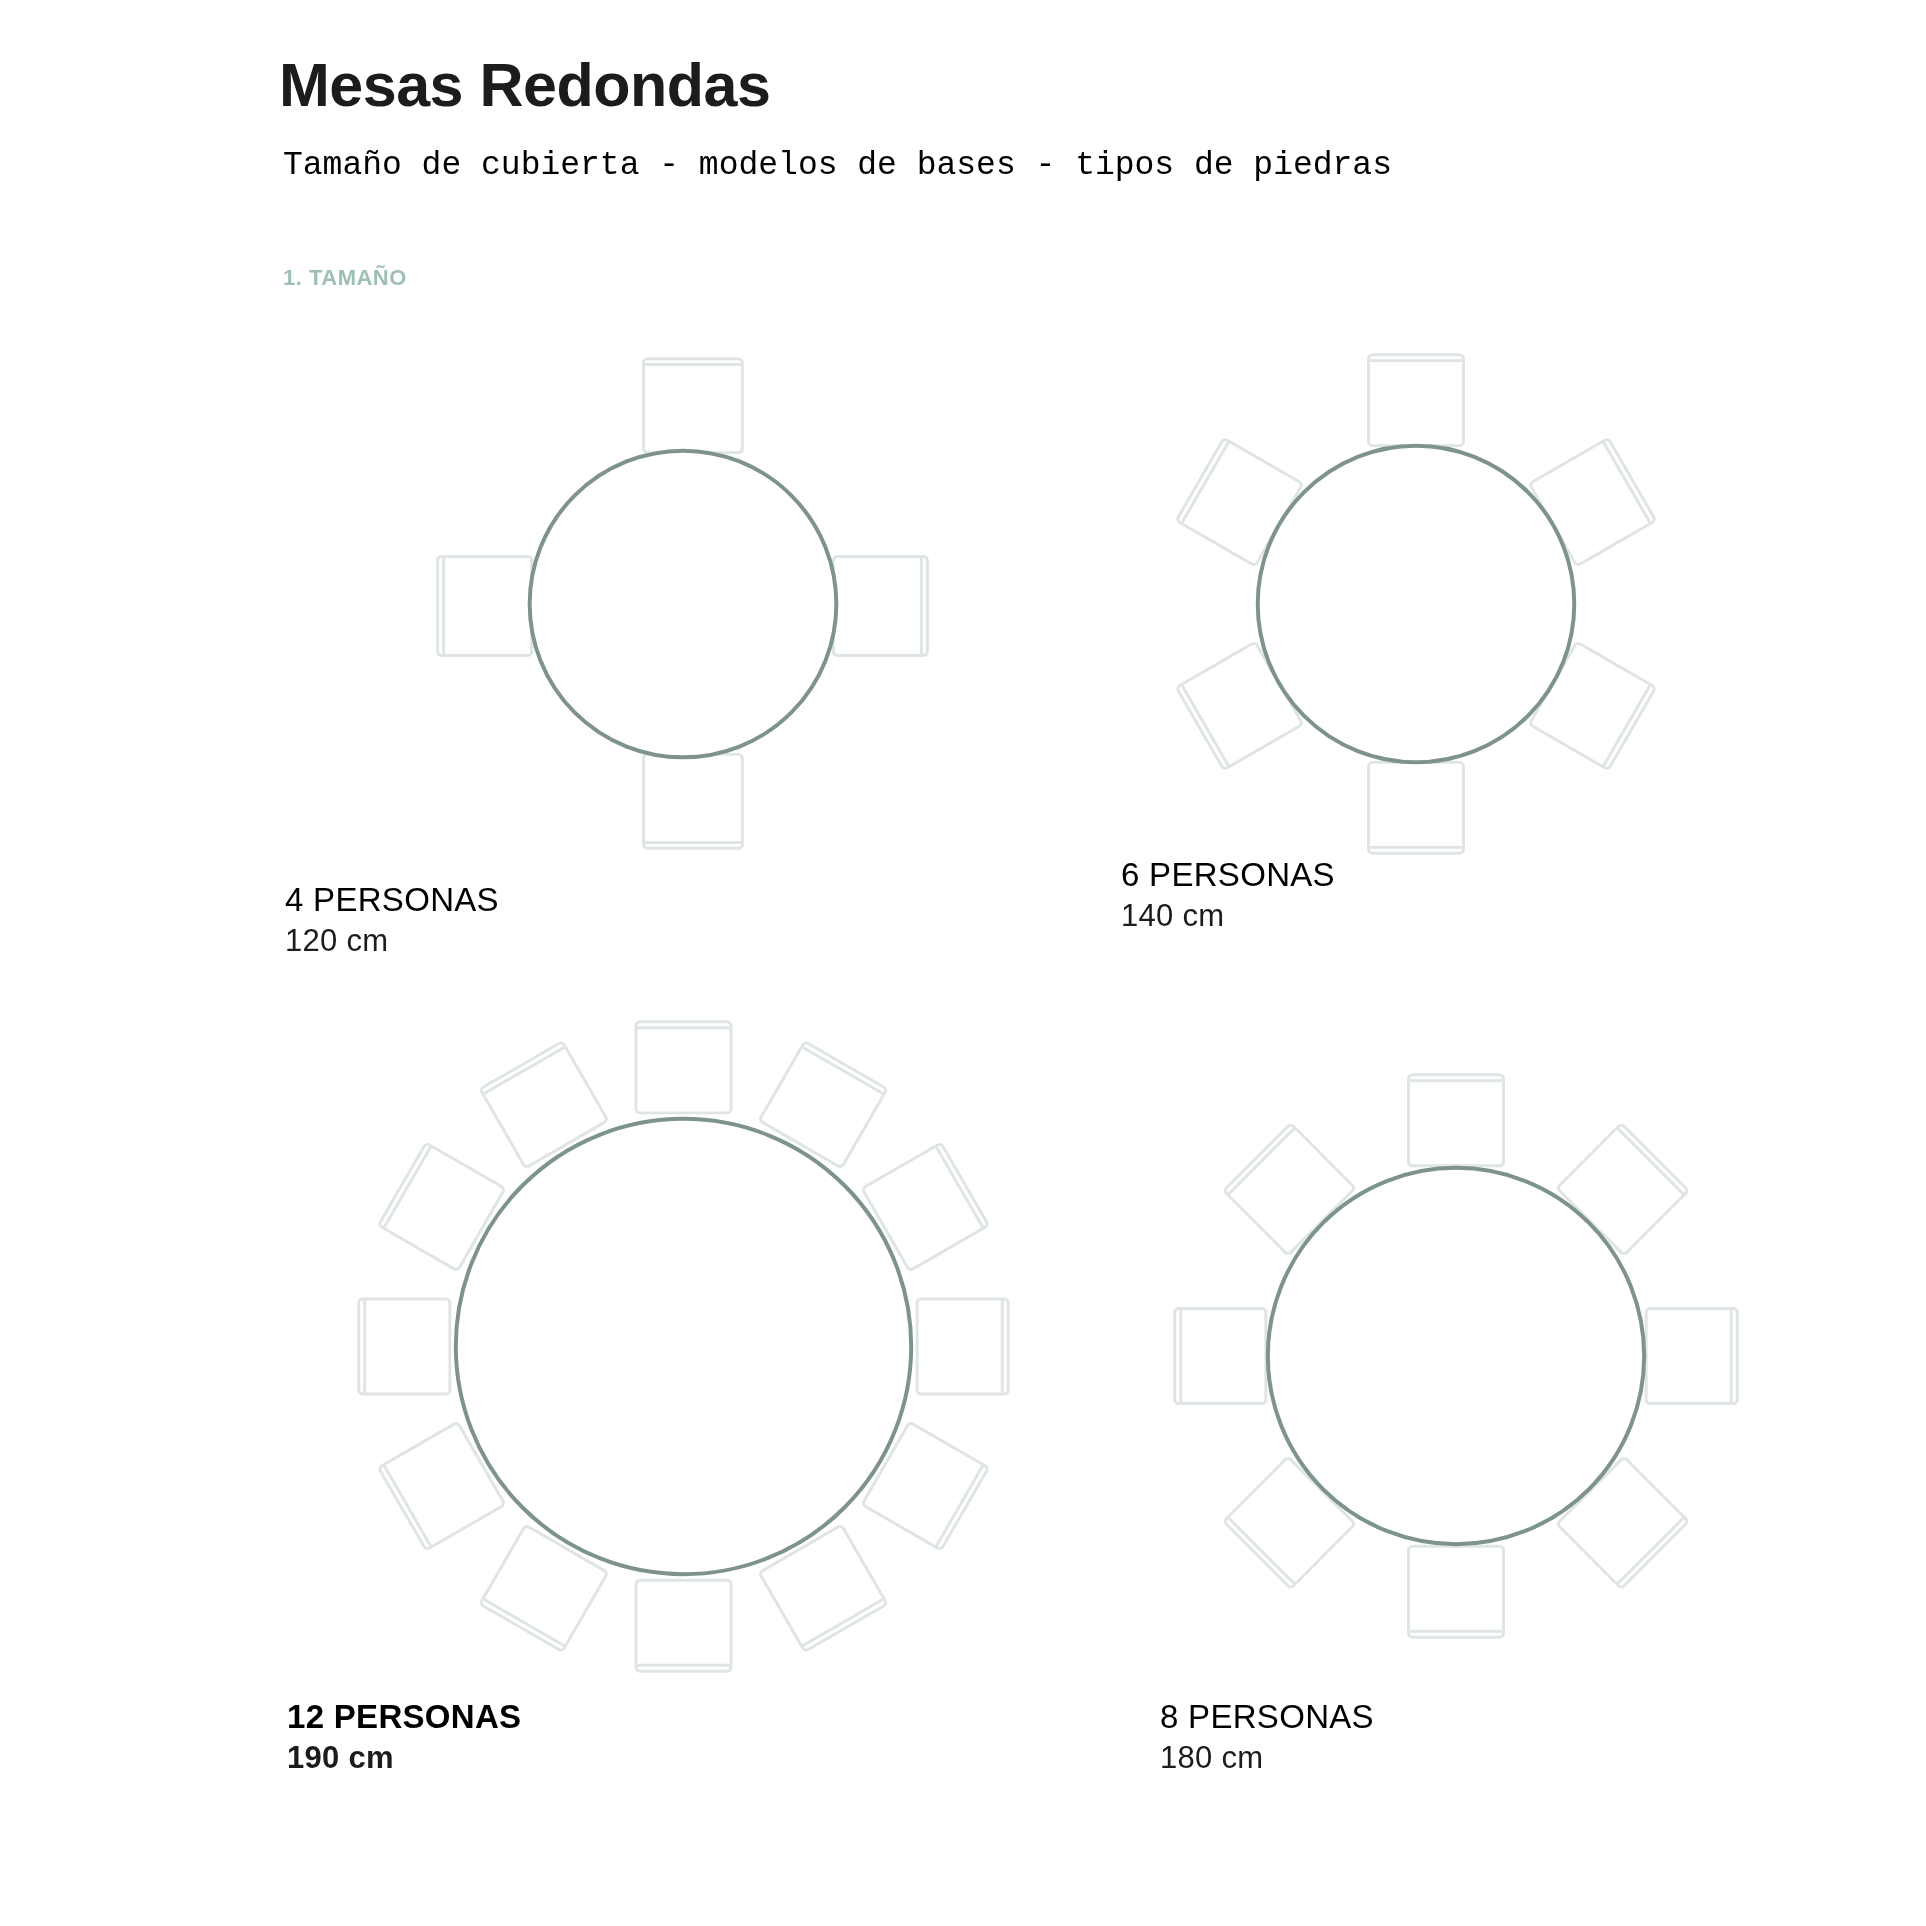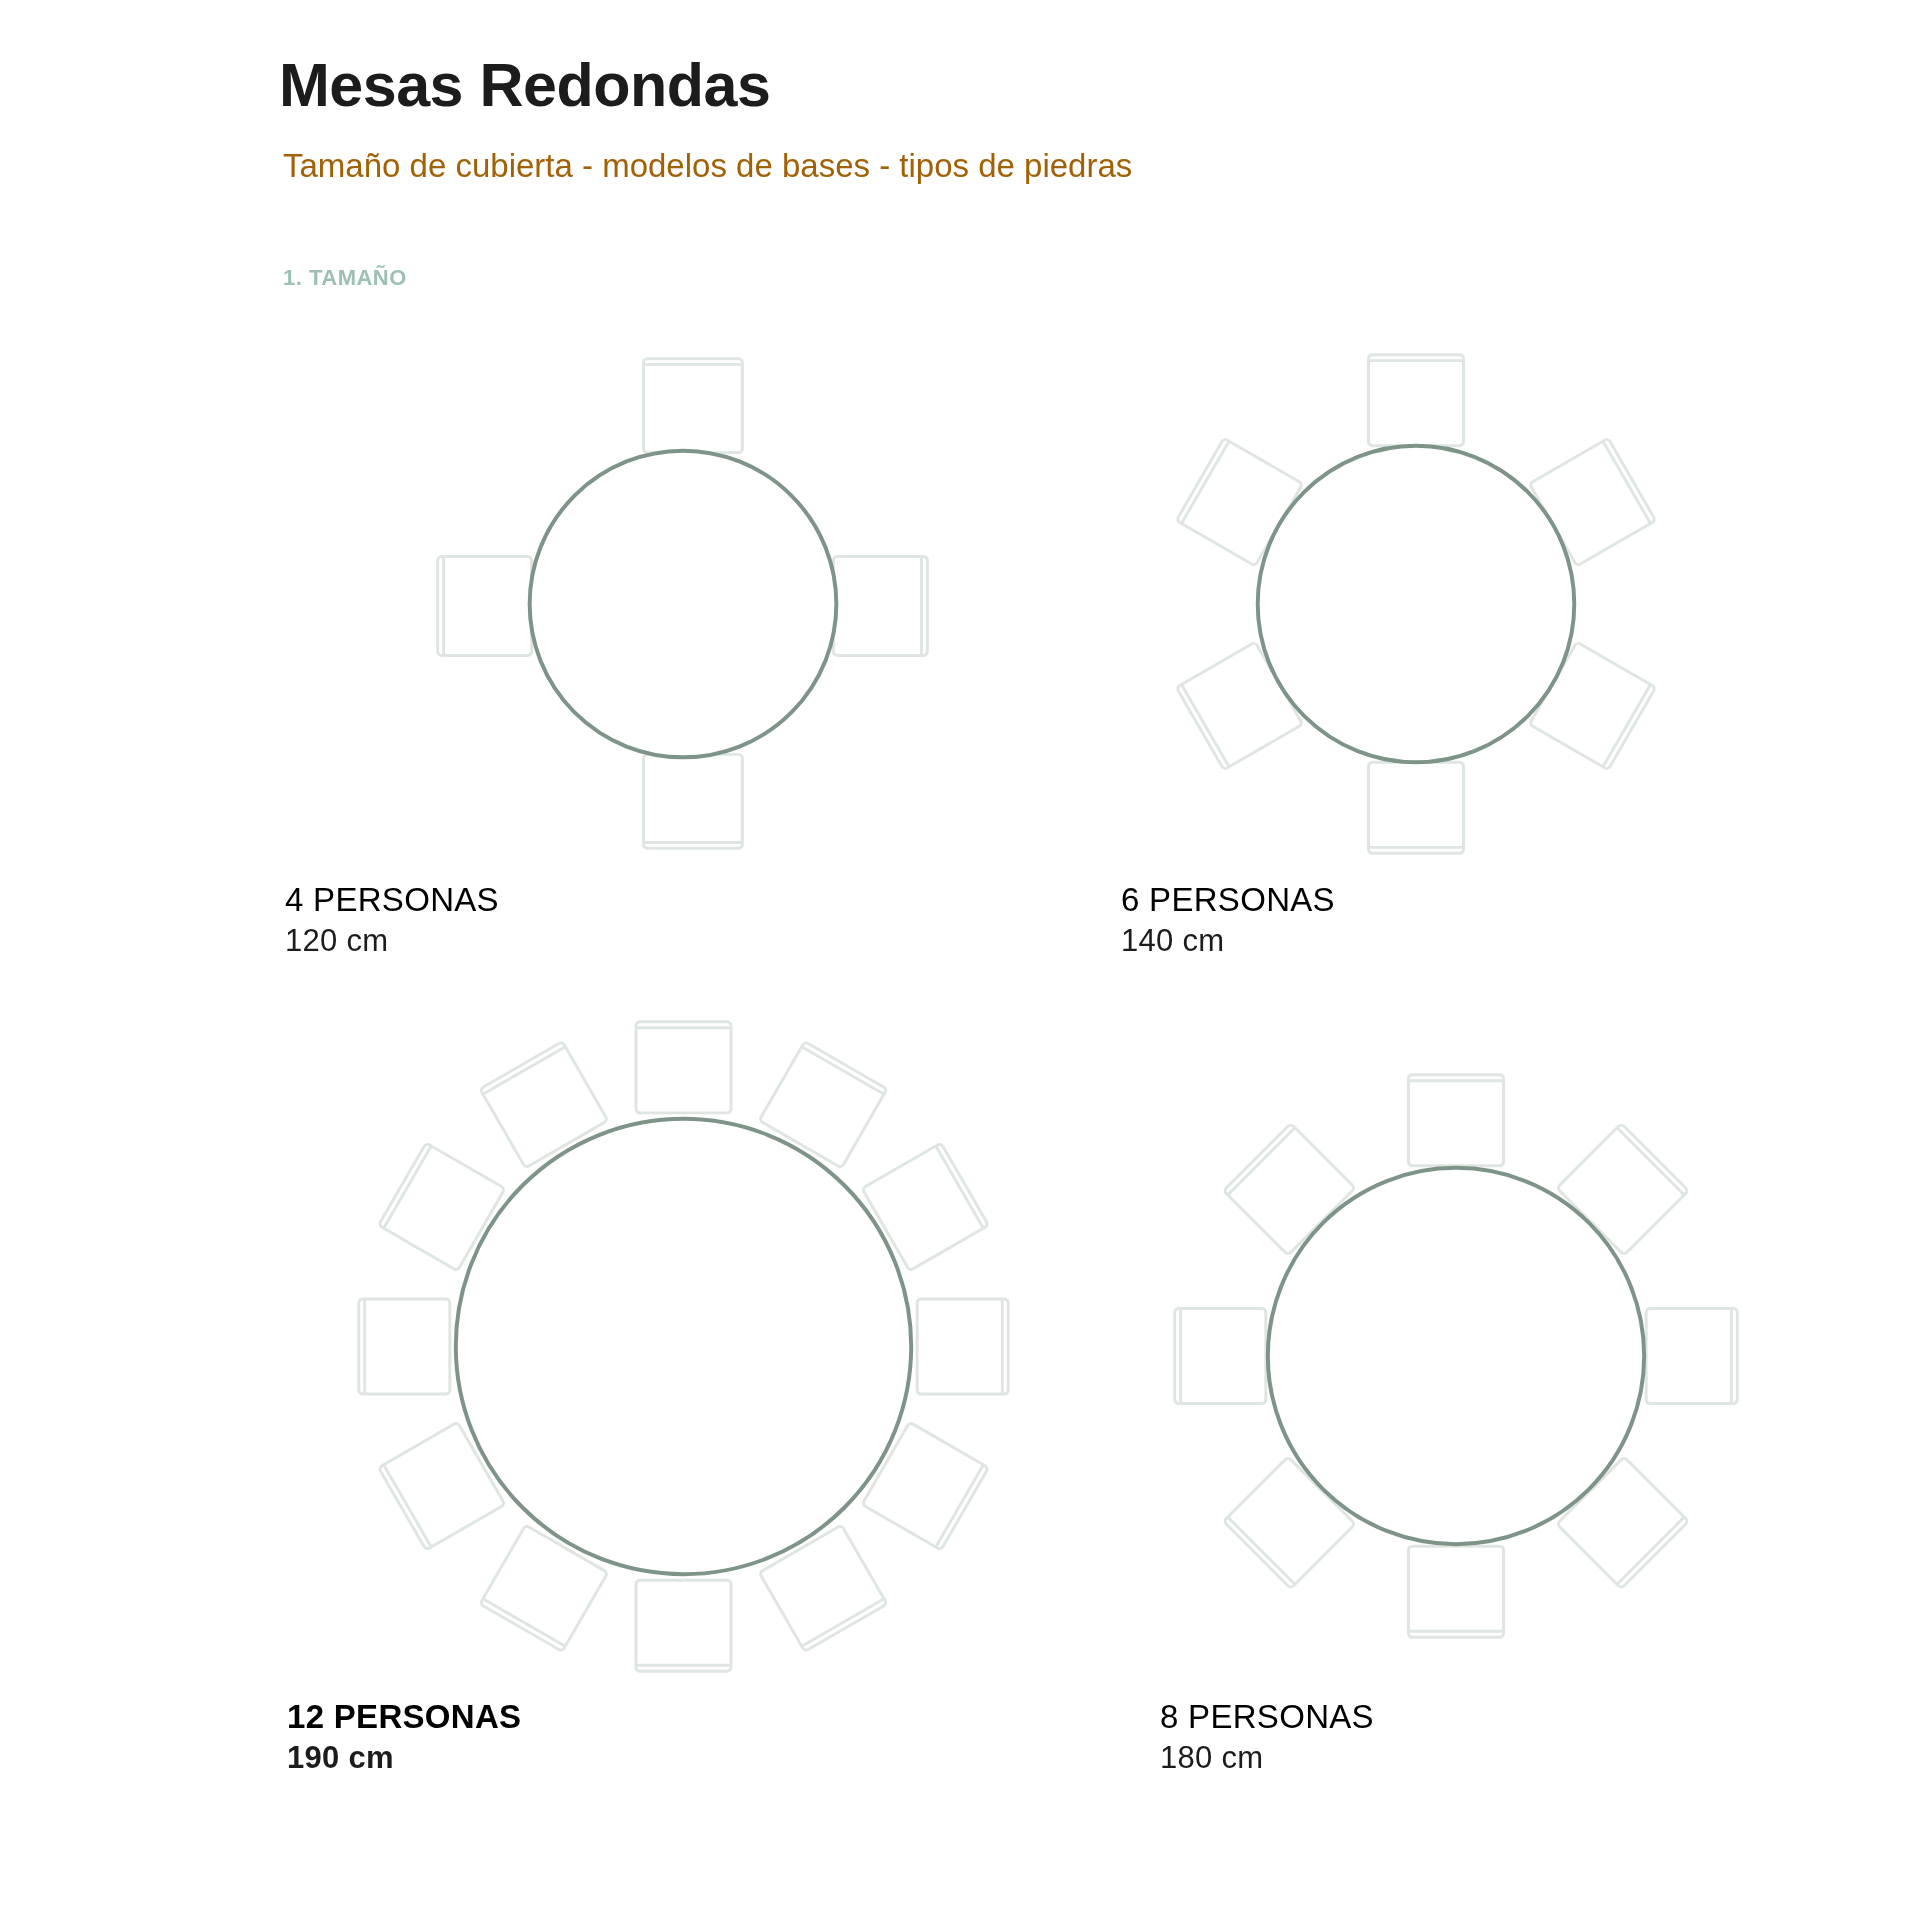--- a/index.html
+++ b/index.html
@@ -32,22 +32,23 @@
     letter-spacing: -0.5px;
     color: #1c1c1c;
     white-space: nowrap;
   }
   .subtitle {
     position: absolute;
     left: 263px;
     top: 147px;
     font-size: 33px;
     font-weight: normal;
-    color: #a16207;
-    white-space: nowrap;
+    color: #000000;
+    white-space: nowrap;
+    font-family: Liberation Mono, monospace;
   }
   .section-label {
     position: absolute;
     left: 263px;
     top: 265px;
     font-size: 22px;
     font-weight: bold;
     color: #9dc0b3;
     letter-spacing: 0.5px;
     white-space: nowrap;
@@ -149,21 +150,21 @@
           <line class="chair-back" x1="232" y1="34" x2="328" y2="34"></line>
         </g>
         <g transform="rotate(300 280 280)">
           <rect class="chair" x="232" y="28" width="96" height="92" rx="4"></rect>
           <line class="chair-back" x1="232" y1="34" x2="328" y2="34"></line>
         </g>
       </g>
       <circle class="table-circle" cx="280" cy="280" r="160"></circle>
     </svg>
   </div>
-  <div class="caption" style="left:1101px; top:881px; width:396px;">
+  <div class="caption" style="left:1101px; top:856px; width:396px;">
     <span class="cap-line1">6 PERSONAS</span>
     <span class="cap-line2">140 cm</span>
   </div>
 
   <div class="diagram" style="left:317px; top:1000px; width:693px; height:693px;">
     <svg width="693" height="693" viewBox="0 0 700 700">
       <g>
         <g transform="rotate(0 350 350)">
           <rect class="chair" x="302" y="22" width="96" height="92" rx="4"></rect>
           <line class="chair-back" x1="302" y1="28" x2="398" y2="28"></line>

